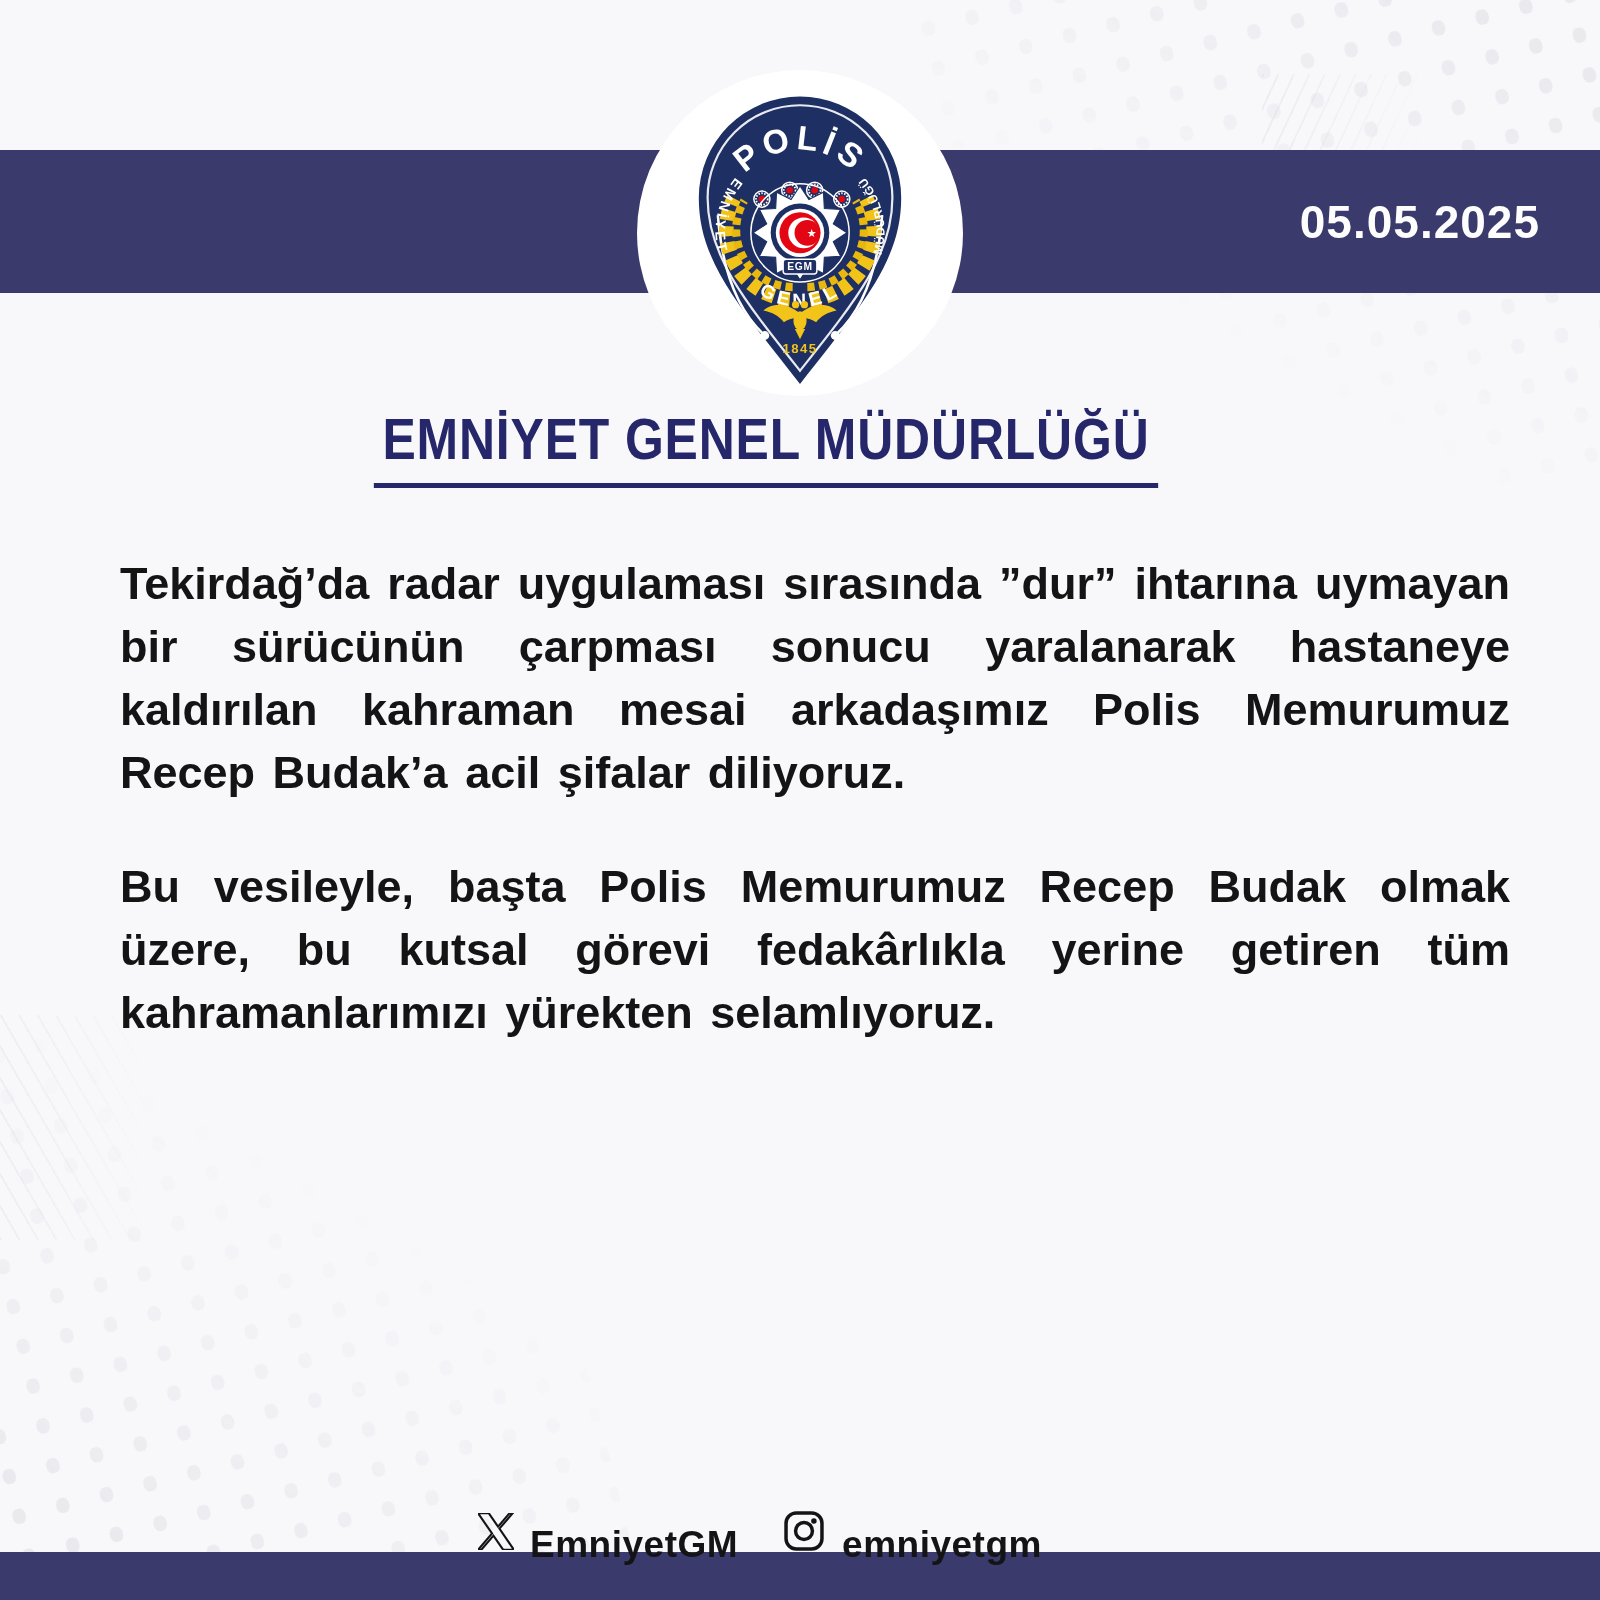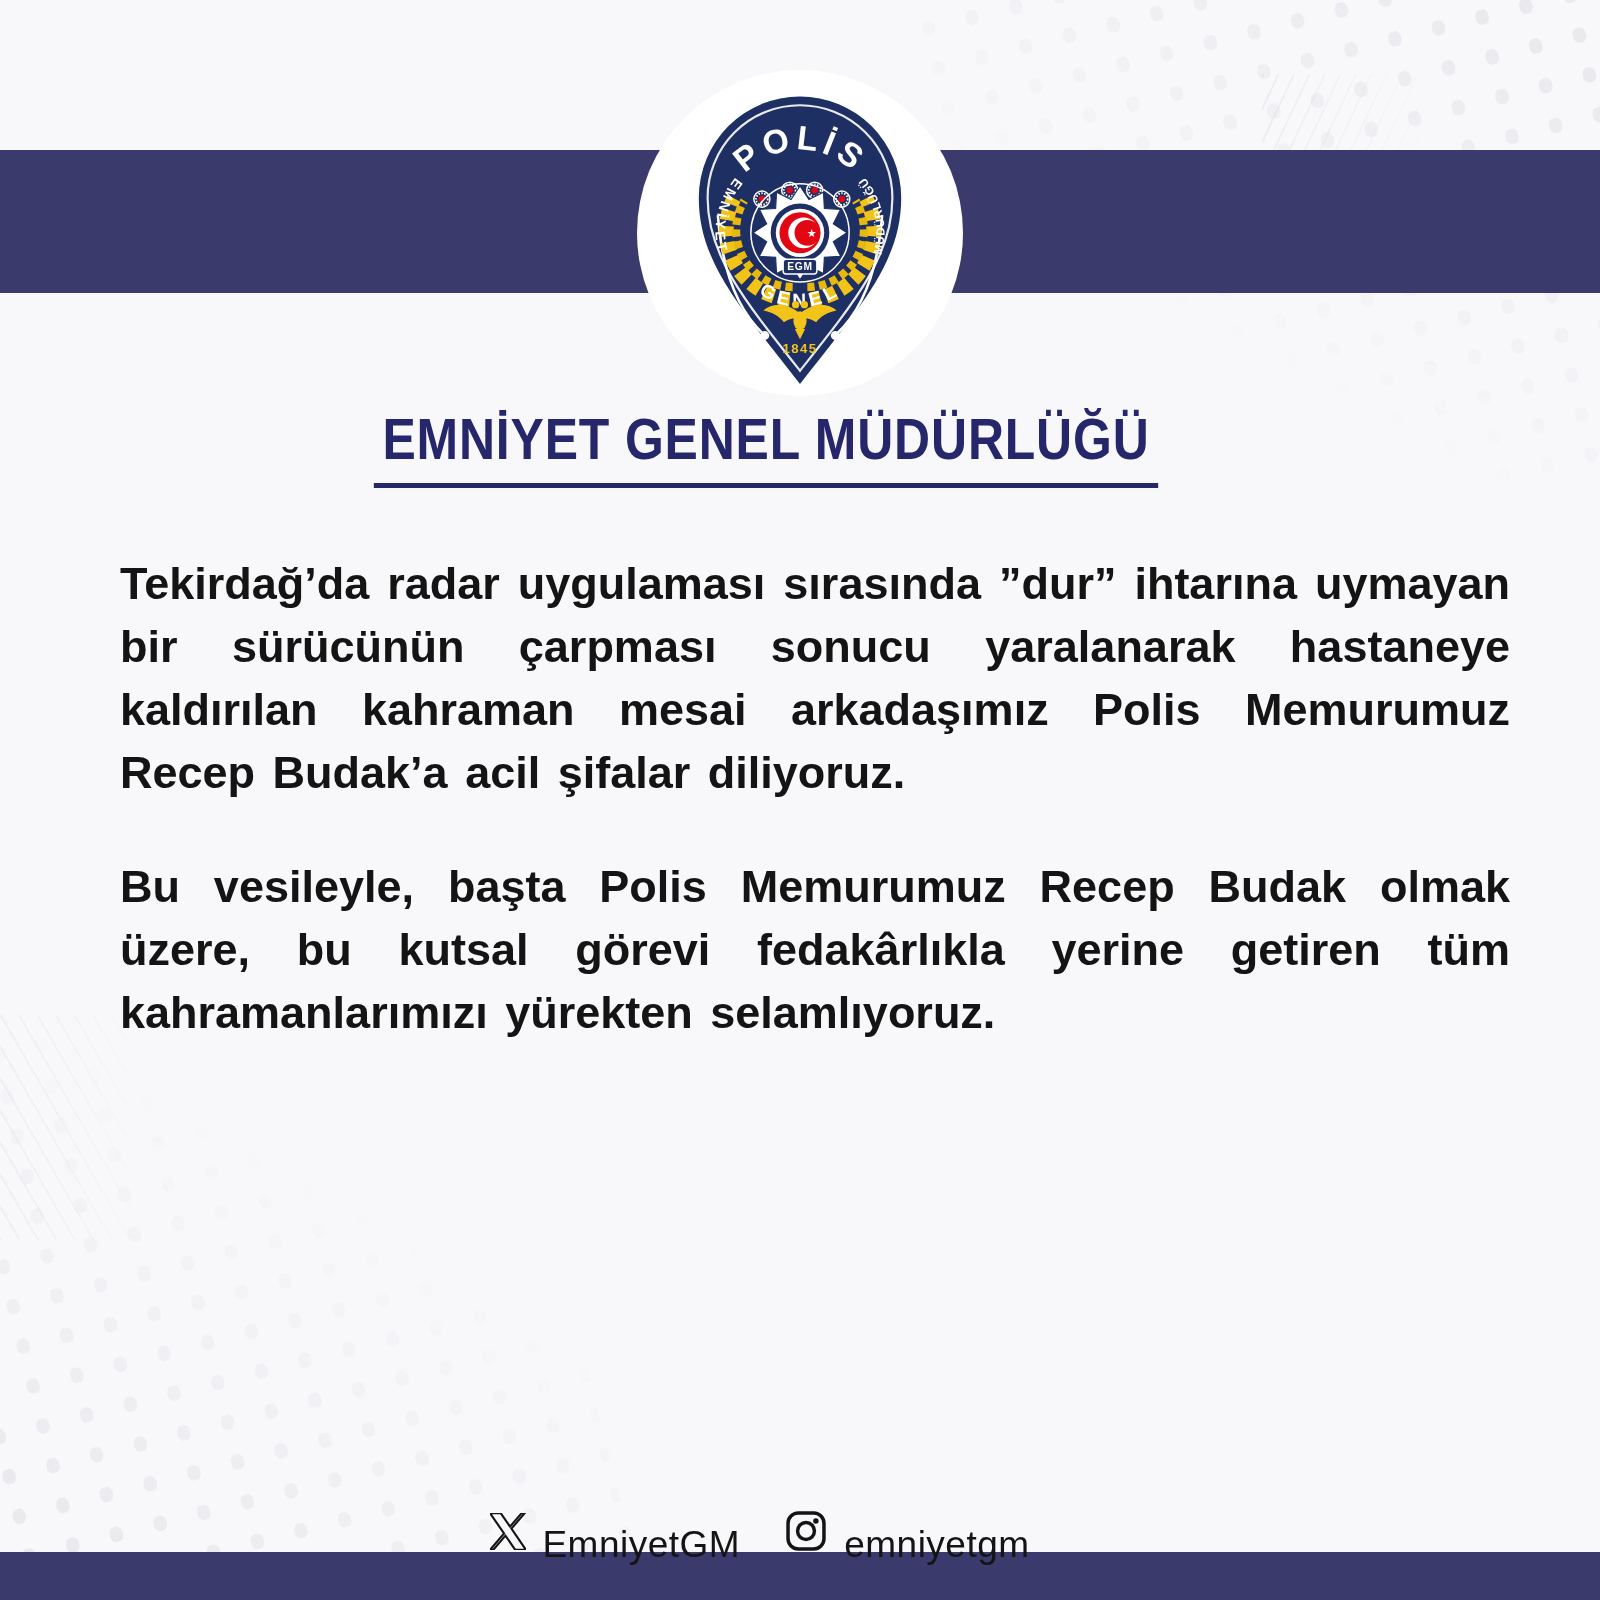--- a/index.html
+++ b/index.html
@@ -32,36 +32,37 @@
     letter-spacing:1px;transform:scaleX(0.86);border-bottom:5px solid #26266b;padding:0 10px 15px;white-space:nowrap;}
 
   .content{position:absolute;left:120px;top:552px;width:1390px;z-index:2;}
   .content p{margin:0 0 51px;font-size:45px;line-height:63px;font-weight:bold;color:#141414;
     text-align:justify;word-spacing:5px;}
   .content p:last-child{margin-bottom:0;}
 
   .footer{position:absolute;left:0;top:1496px;width:1600px;display:flex;justify-content:center;
     align-items:center;gap:44px;transform:translateX(-40px);z-index:2;}
   .social{display:flex;align-items:center;gap:16px;}
-  .social .handle{font-size:37px;font-weight:normal;color:#141414;letter-spacing:0.5px;margin-top:28px;}
+  .social .handle{font-size:37px;font-weight:bold;color:#141414;letter-spacing:0.5px;margin-top:28px;}
   .social svg{display:block;}
 </style>
 </head>
 <body>
 
 <div class="page">
 
   <div class="dots dots-tr"></div>
   <div class="dots dots-bl"></div>
   <div class="hatch hatch-r"></div>
   <div class="hatch hatch-l"></div>
 
   <div class="band-top"></div>
   <div class="band-bottom"></div>
 
+  <div class="date">05.05.2025</div>
 
   <div class="logo-circle"></div>
 
   <svg class="emblem" viewBox="0 0 300 409" xmlns="http://www.w3.org/2000/svg">
     <defs>
       <path id="arcTop" d="M72 116 A 100 100 0 0 1 228 116"></path>
       <path id="arcBottom" d="M80 262 A 95 95 0 0 0 220 262"></path>
       <path id="arcLeft" d="M68 110 A 114 114 0 0 0 42 230"></path>
       <path id="arcRight" d="M258 230 A 114 114 0 0 0 232 110"></path>
     </defs>

